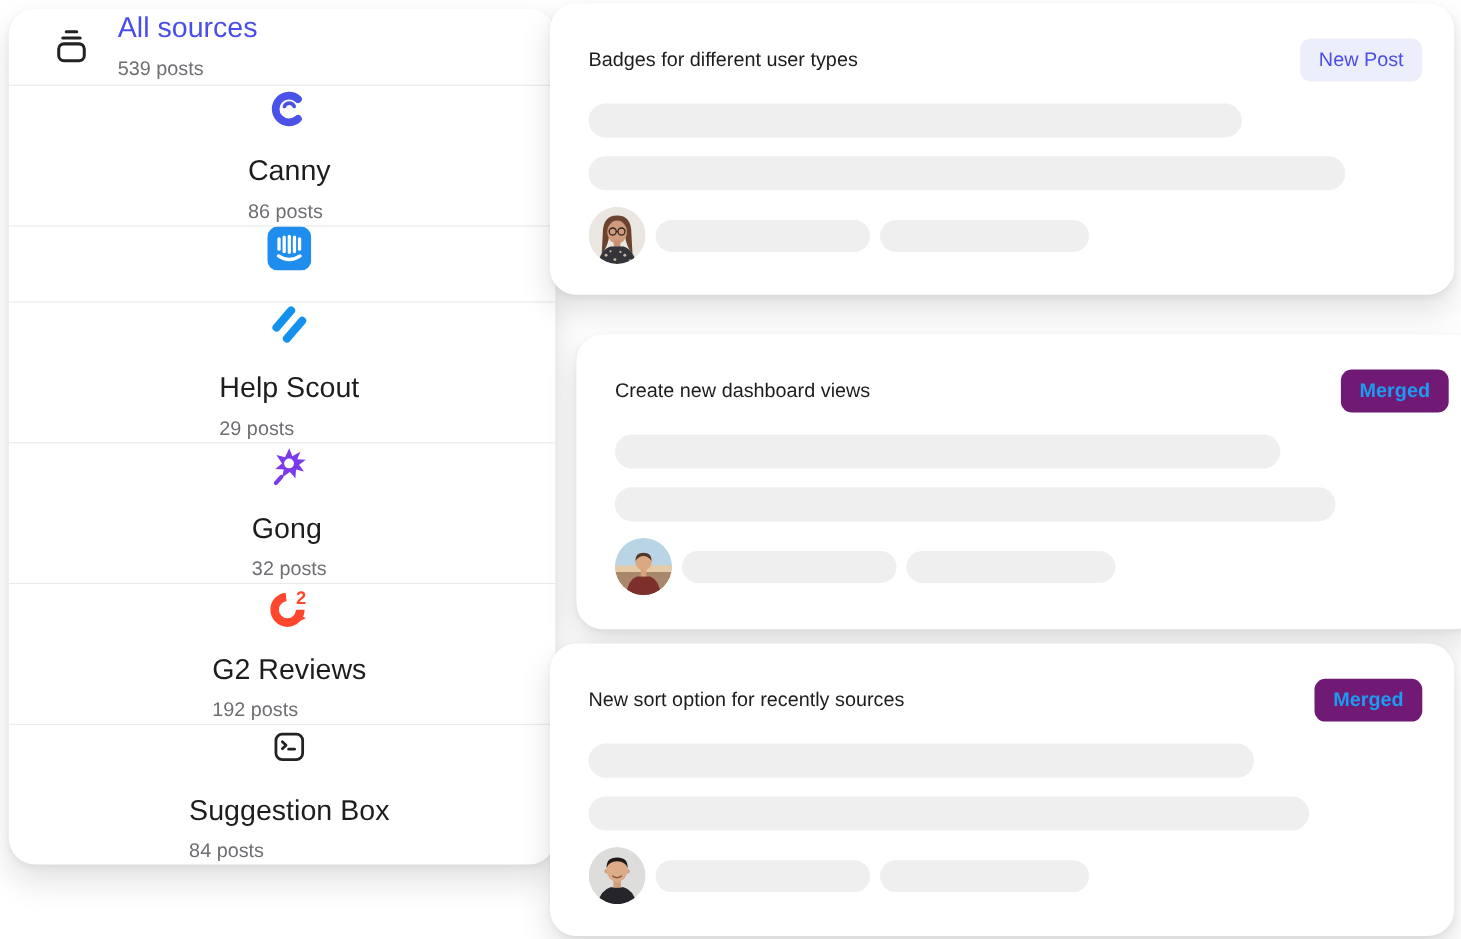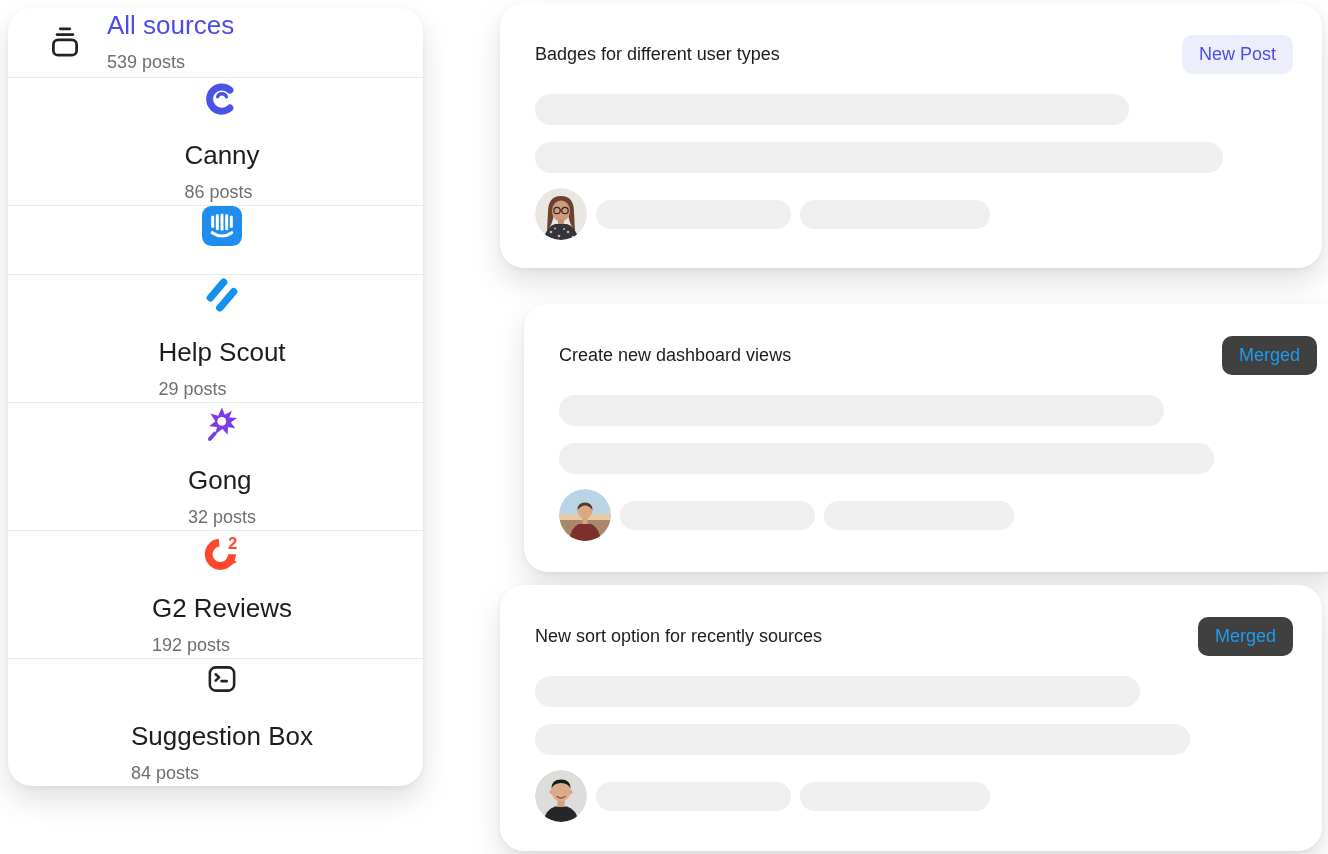--- a/index.html
+++ b/index.html
@@ -10,21 +10,21 @@
     color:#1c1c1e;
   }
   .shadow-card {
     background:#ffffff;
     border-radius:24px;
     box-shadow:0 2px 6px rgba(0,0,0,.05), 0 14px 30px rgba(0,0,0,.12);
   }
 
   
   .sidebar {
-    position:absolute; left:8px; top:8px; width:415px; height:778px;
+    position:absolute; left:8px; top:8px; width:497px; height:778px;
     display:flex; flex-direction:column; overflow:hidden;
   }
   .src-row {
     flex:1 1 0; display:flex; align-items:center;
     padding:0 24px 0 37px; gap:22px; cursor:pointer;
   }
   .src-row + .src-row { border-top:1px solid #e9e9e9;flex-direction:column; }
   .src-icon { flex:0 0 40px; width:40px; height:40px; display:flex; align-items:center; justify-content:center; }
   .src-texts { display:flex; flex-direction:column; gap:9px; }
   .src-title { font-size:26px; line-height:30px; color:#1d1d1f; font-weight:400; }
@@ -40,21 +40,21 @@
   .card-2 { top:304px; height:268px;margin-left:24px; }
   .card-3 { top:585px; height:266px; }
   .card-head { display:flex; align-items:flex-start; justify-content:space-between; margin-bottom:20px; }
   .card-title { font-size:18px; line-height:38px; font-weight:500; color:#1c1c1e; }
   .badge {
     flex:0 0 auto; margin-left:20px;
     font-size:18px; line-height:23px; font-weight:500;
     padding:8px 17px; border-radius:10px; white-space:nowrap;
   }
   .badge-new    { background:#edeefc; color:#4b4de9; }
-  .badge-merged { background:#404040; color:#1d9bf1; }
+  .badge-merged { background:#701a75; color:#1d9bf1;font-weight:bold; }
 
   .skel { background:#efefef; border-radius:16px; height:31px; }
   .skel.b1 { margin-bottom:17px; }
   .skel.b2 { margin-bottom:15px; }
   .author-row { display:flex; align-items:center; gap:9px; }
   .avatar { flex:0 0 52px; width:52px; height:52px; border-radius:50%; overflow:hidden; }
   .skel-sm { background:#efefef; border-radius:15px; height:29px; }
 </style>
 </head>
 <body>

